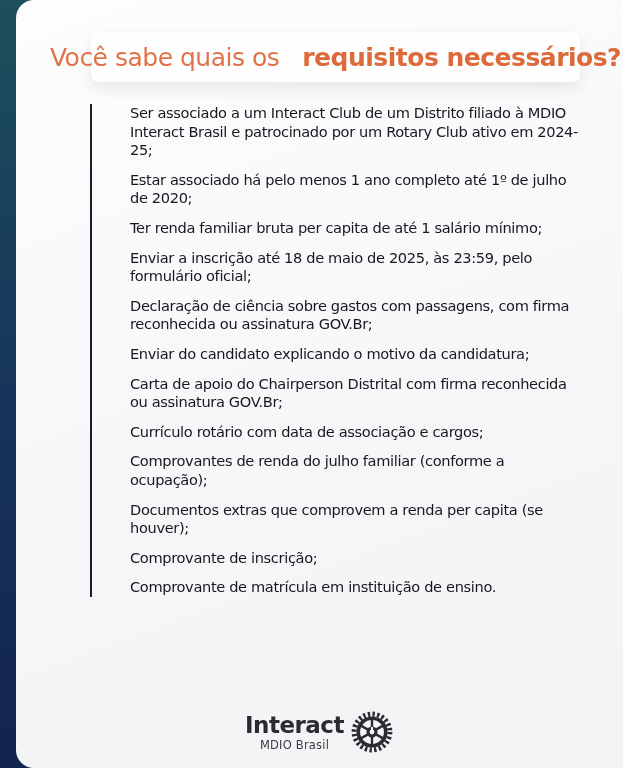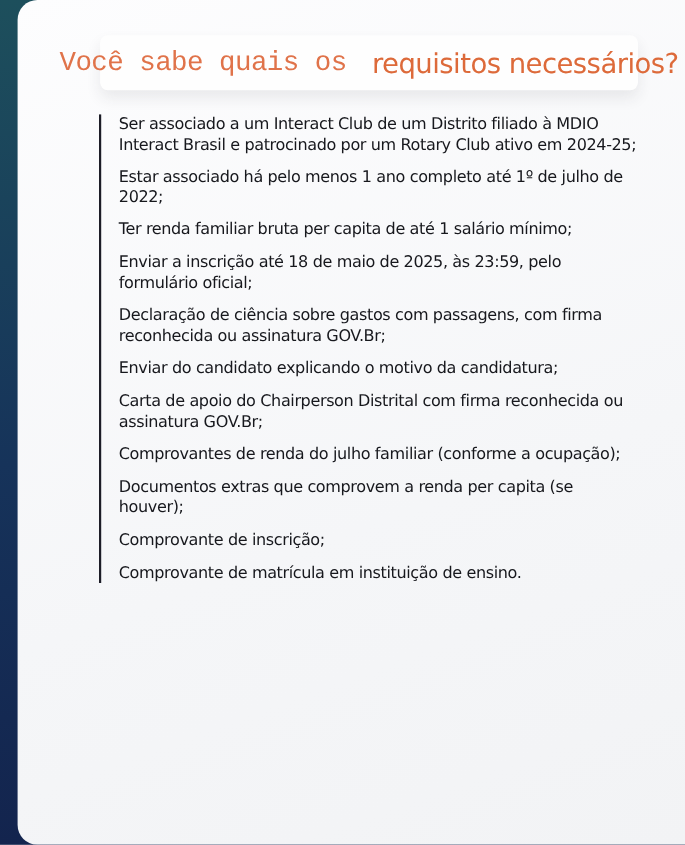--- a/index.html
+++ b/index.html
@@ -28,45 +28,45 @@
     display: flex;
     align-items: center;
     justify-content: center;
     white-space: nowrap;
   }
   .title-regular {
     color: #e0734a;
     font-size: 25px;
     font-weight: normal;
     letter-spacing: -0.5px;
-    font-family: Liberation Mono, monospace;
   }
   .title-bold {
     color: #dd6a3a;
     font-size: 25px;
-    font-weight: normal;
+    font-weight: bold;
     letter-spacing: -0.5px;
     margin-left: 23px;
   }
   .req-list {
     position: absolute;
     left: 74px; top: 104px;
     width: 492px;
     border-left: 2px solid #1d1d27;
     padding-left: 16px;
     display: flex;
     flex-direction: column;
     gap: 11px;
   }
   .req-item {
     color: #17181d;
     font-size: 14.6px;
     line-height: 18.6px;
     letter-spacing: -0.35px;
     font-weight: normal;
+    margin-left: 22px;
   }
   .footer {
     position: absolute;
     left: 0; right: 0; bottom: 14px;
     display: flex;
     justify-content: center;
   }
   .logo {
     display: flex;
     align-items: center;
@@ -98,26 +98,52 @@
 
 <div class="card">
 
   <div class="title-box">
     <span class="title-regular">Você sabe quais os</span>
     <span class="title-bold">requisitos necessários?</span>
   </div>
 
   <div class="req-list">
     <div class="req-item">Ser associado a um Interact Club de um Distrito filiado à MDIO Interact Brasil e patrocinado por um Rotary Club ativo em 2024-25;</div>
-    <div class="req-item">Estar associado há pelo menos 1 ano completo até 1º de julho de 2022;</div>
+    <div class="req-item">Estar associado há pelo menos 1 ano completo até 1º de julho de 2020;</div>
     <div class="req-item">Ter renda familiar bruta per capita de até 1 salário mínimo;</div>
     <div class="req-item">Enviar a inscrição até 18 de maio de 2025, às 23:59, pelo formulário oficial;</div>
     <div class="req-item">Declaração de ciência sobre gastos com passagens, com firma reconhecida ou assinatura GOV.Br;</div>
     <div class="req-item">Enviar do candidato explicando o motivo da candidatura;</div>
     <div class="req-item">Carta de apoio do Chairperson Distrital com firma reconhecida ou assinatura GOV.Br;</div>
+    <div class="req-item">Currículo rotário com data de associação e cargos;</div>
     <div class="req-item">Comprovantes de renda do julho familiar (conforme a ocupação);</div>
     <div class="req-item">Documentos extras que comprovem a renda per capita (se houver);</div>
     <div class="req-item">Comprovante de inscrição;</div>
     <div class="req-item">Comprovante de matrícula em instituição de ensino.</div>
   </div>
 
+  <div class="footer">
+    <div class="logo">
+      <div class="logo-textblock">
+        <span class="logo-brand">Interact</span>
+        <span class="logo-sub">MDIO Brasil</span>
+      </div>
+      <svg class="gear" viewBox="0 0 48 48" aria-hidden="true">
+
+        <circle cx="24" cy="24" r="19.5" fill="none" stroke="#2a2c31" stroke-width="5.5" stroke-dasharray="2.6 2.5"></circle>
+
+        <circle cx="24" cy="24" r="15" fill="none" stroke="#2a2c31" stroke-width="4"></circle>
+
+        <g stroke="#2a2c31" stroke-width="2.6">
+          <line x1="24" y1="9" x2="24" y2="39"></line>
+          <line x1="11" y1="16.5" x2="37" y2="31.5"></line>
+          <line x1="11" y1="31.5" x2="37" y2="16.5"></line>
+        </g>
+
+        <circle cx="24" cy="24" r="6" fill="#2a2c31"></circle>
+        <circle cx="24" cy="24" r="2.6" fill="#f5f6f8"></circle>
+
+        <rect x="22.9" y="18.6" width="2.2" height="3.4" fill="#f5f6f8"></rect>
+      </svg>
+    </div>
+  </div>
 
 </div>
 
 </body></html>

